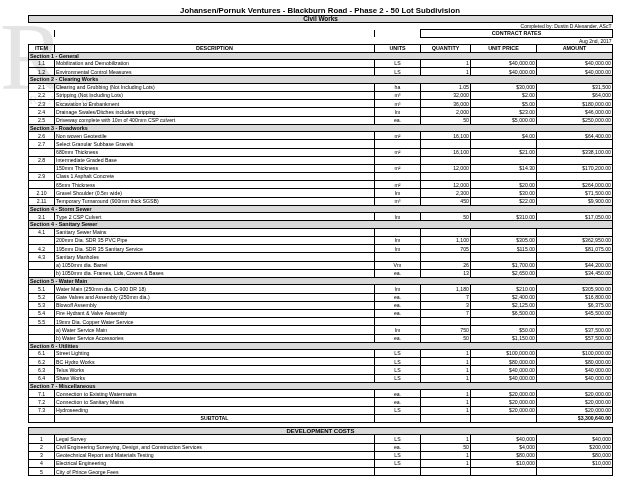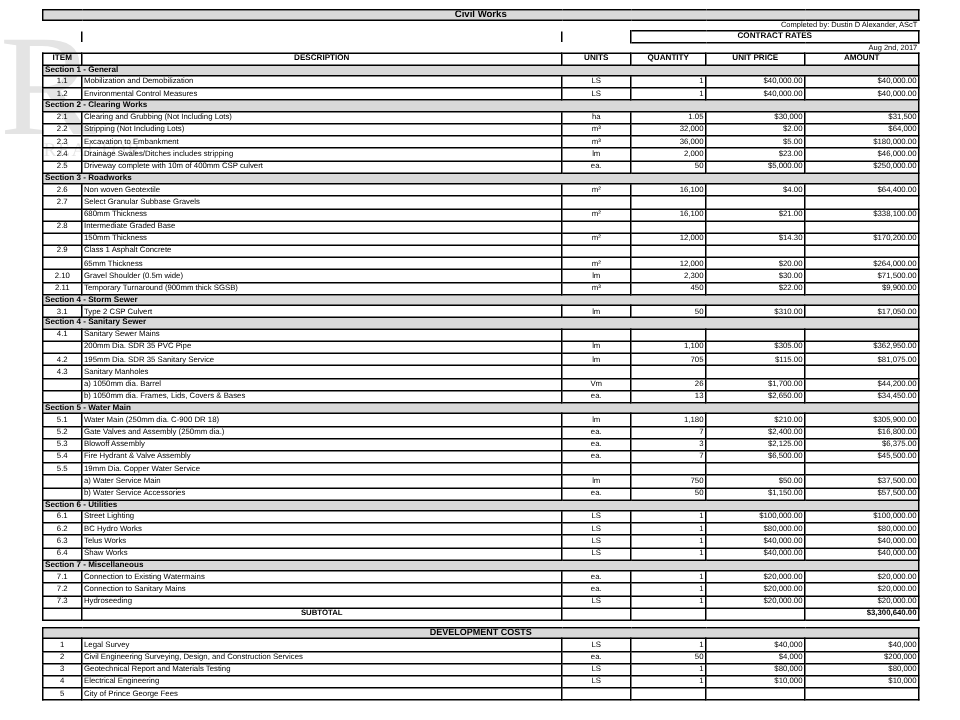--- a/index.html
+++ b/index.html
@@ -65,20 +65,21 @@
 <div class="page">
 
   <div class="watermark">
     <span>R</span>
     <span class="sub">REALTOR</span>
   </div>
 
   <div class="doc">
 
     <div class="title">
+      <div class="t1">Johansen/Pornuk Ventures - Blackburn Road - Phase 2 - 50 Lot Subdivision</div>
     </div>
 
     <table class="main">
       <colgroup>
         <col class="c-item">
           <col class="c-desc">
           <col class="c-unit">
           <col class="c-qty">
           <col class="c-price">
           <col class="c-amt">

